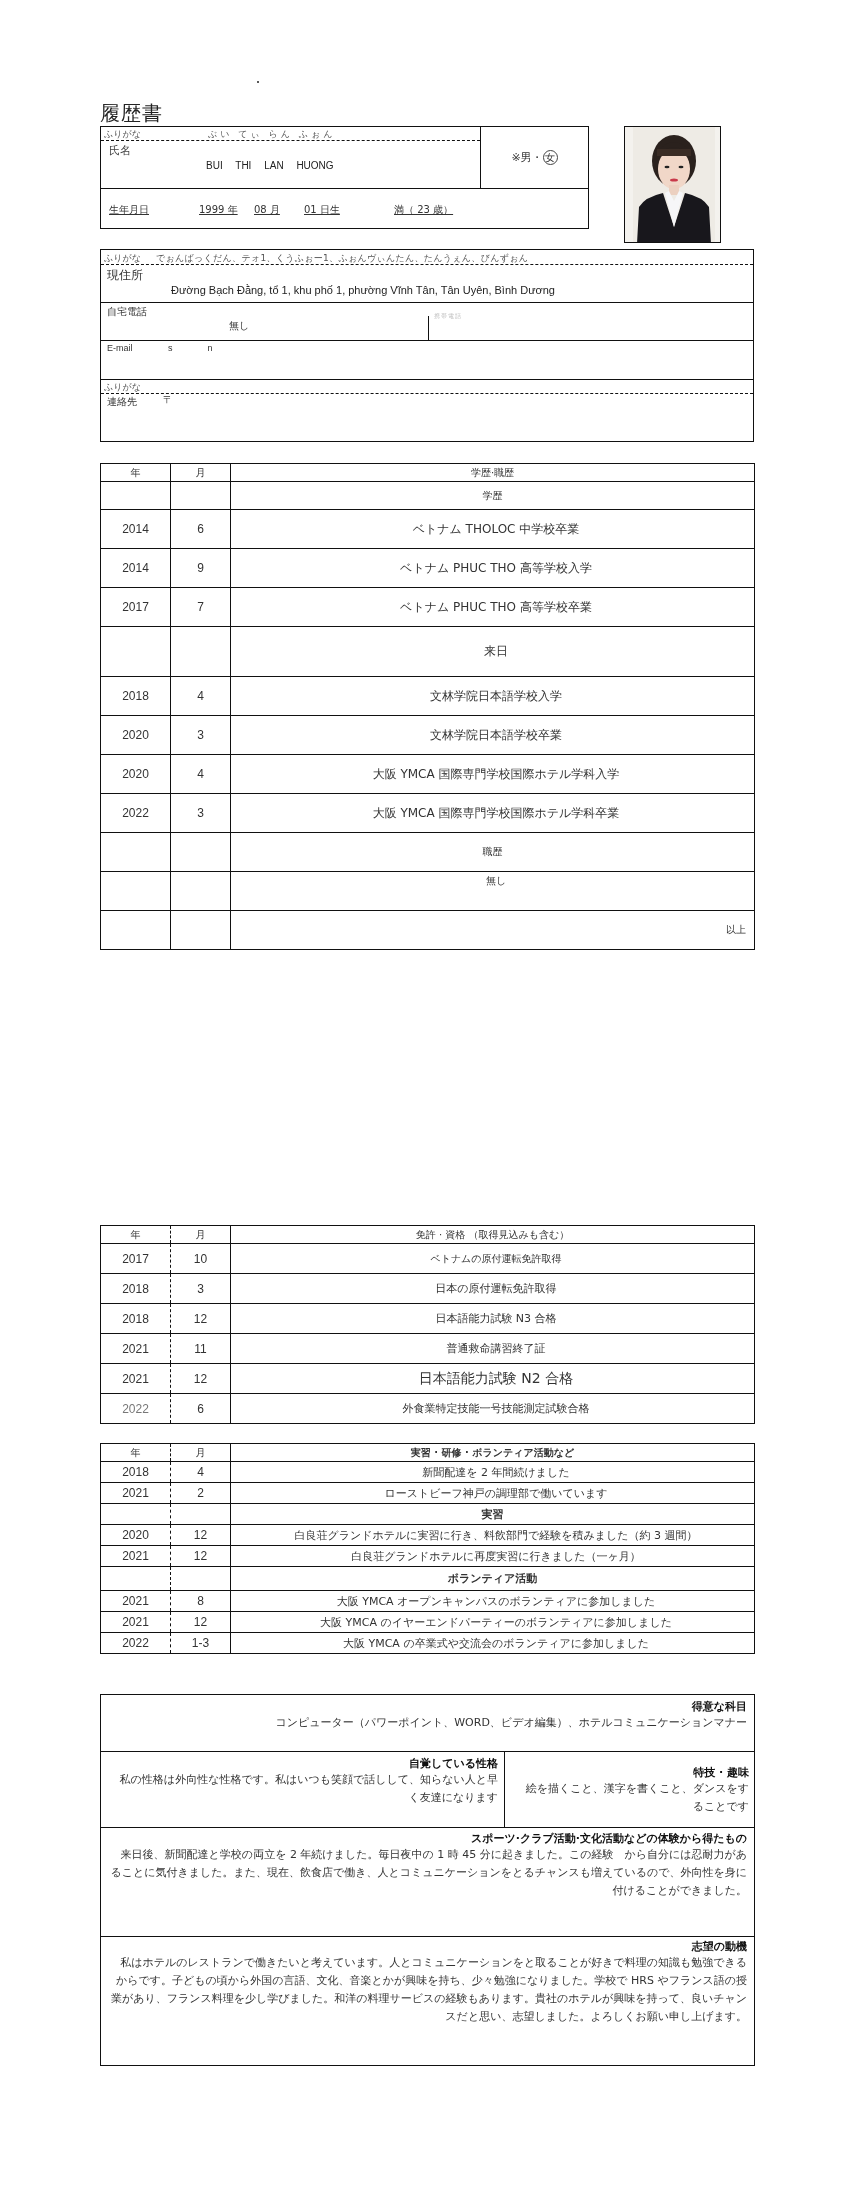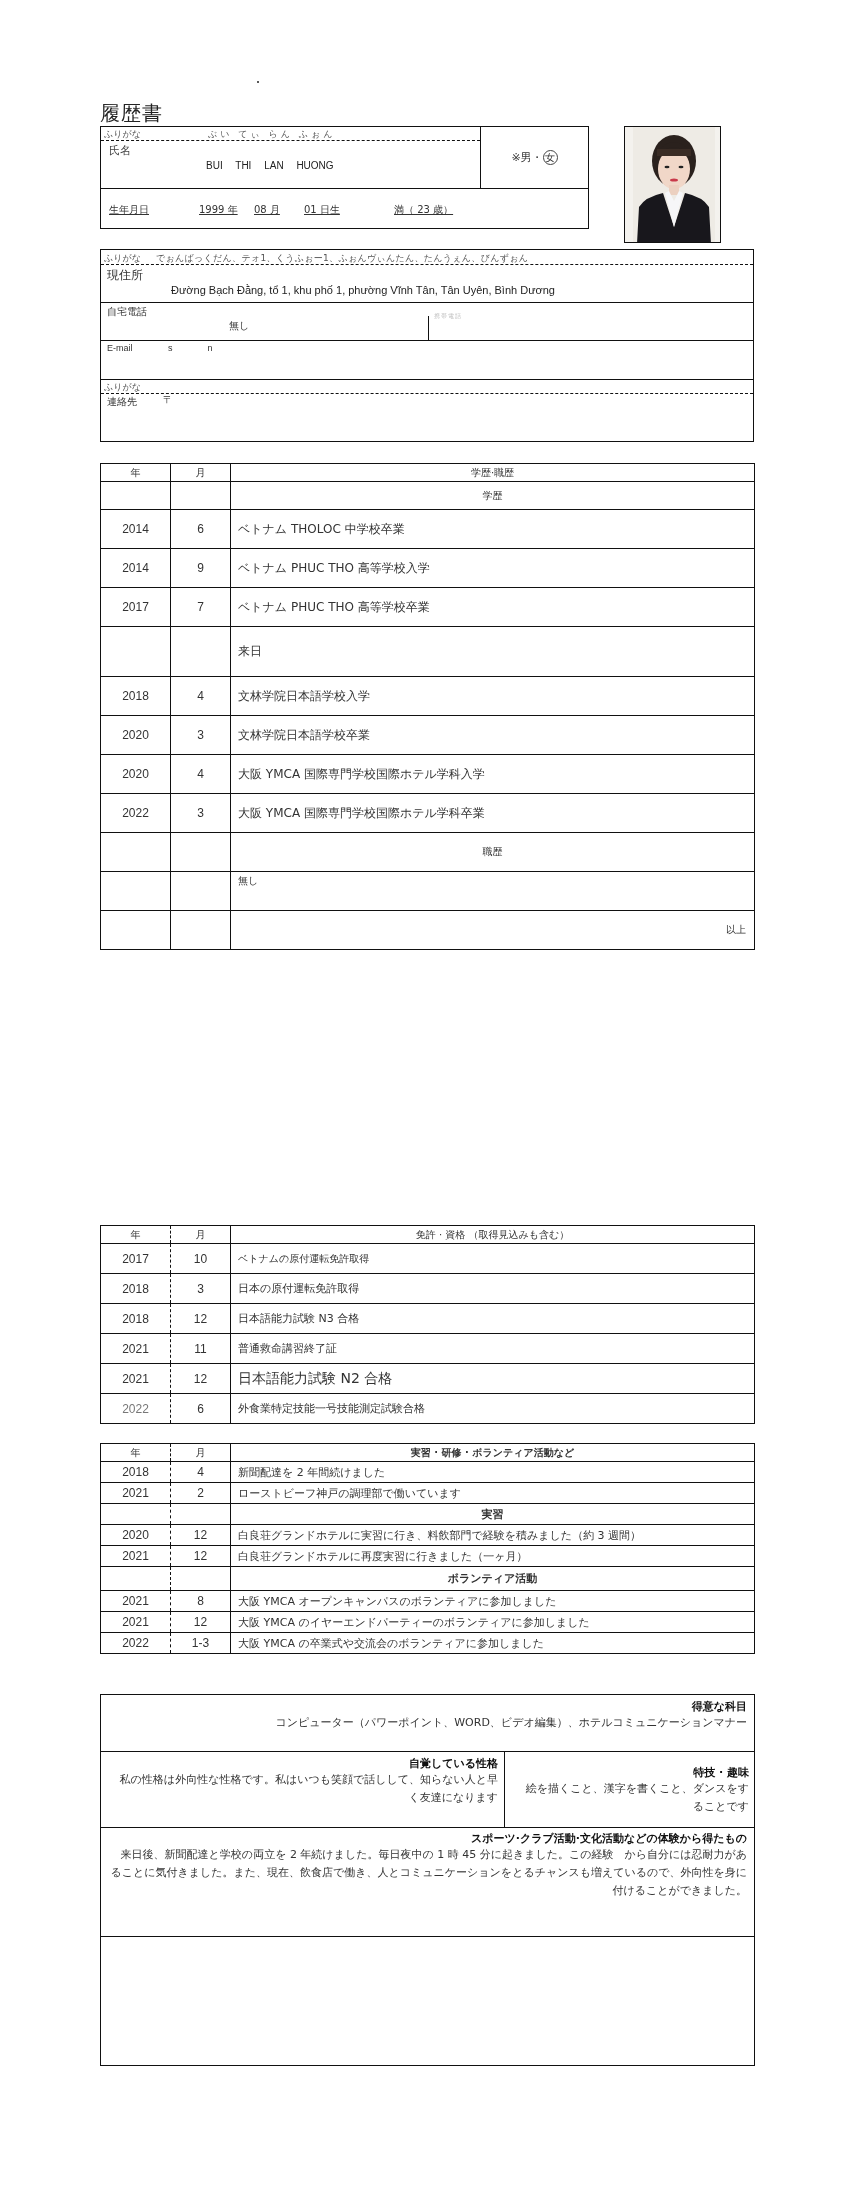--- a/index.html
+++ b/index.html
@@ -28,21 +28,21 @@
   
   .addr-box { left: 100px; top: 249px; width: 654px; height: 193px; border: 1.5px solid #111; }
   .addr-box .row { position: absolute; left: 0; width: 100%; }
   .small-label { font-size: 9px; color: #555; }
   .lbl { font-size: 10px; color: #333; }
 
   
   table.grid { position: absolute; border-collapse: collapse; table-layout: fixed; }
   table.grid td { border: 1.2px solid #111; font-size: 12px; color: #333; vertical-align: middle; }
   table.grid td.c { text-align: center; }
-  table.grid td.l { padding-left: 7px; }
+  table.grid td.l { padding-left: 7px; text-align: center; }
   table.grid td.dotR { border-right: 1.2px dashed #111; }
   table.grid td.dotL { border-left: 1.2px dashed #111; }
   .yr { font-family: "Liberation Sans", sans-serif; }
   .hdr { font-size: 10px !important; }
   .bold { font-weight: bold; }
   .grey { color: #777 !important; }
 
   
   .sect { position: absolute; border: 1.5px solid #111; text-align: right; }
   .sect .ttl { font-size: 11px; font-weight: bold; color: #111; }
@@ -322,13 +322,17 @@
     <div class="txt" style="white-space:pre-wrap;">　絵を描くこと、漢字を書くこと、ダンスをすることです</div>
   </div>
   <div class="abs" style="left:0;right:0;top:132px;border-top:1.5px solid #111;"></div>
 
   <div class="abs" style="left:7px;top:136px;right:7px;">
     <div class="ttl">スポーツ·クラブ活動·文化活動などの体験から得たもの</div>
     <div class="txt" style="white-space:pre-wrap;">　来日後、新聞配達と学校の両立を 2 年続けました。毎日夜中の 1 時 45 分に起きました。この経験　から自分には忍耐力があることに気付きました。また、現在、飲食店で働き、人とコミュニケーションをとるチャンスも増えているので、外向性を身に付けることができました。</div>
   </div>
   <div class="abs" style="left:0;right:0;top:241px;border-top:1.5px solid #111;"></div>
 
+  <div class="abs" style="left:7px;top:244px;right:7px;">
+    <div class="ttl">志望の動機</div>
+    <div class="txt" style="white-space:pre-wrap;">　私はホテルのレストランで働きたいと考えています。人とコミュニケーションをと取ることが好きで料理の知識も勉強できるからです。子どもの頃から外国の言語、文化、音楽とかが興味を持ち、少々勉強になりました。学校で HRS やフランス語の授業があり、フランス料理を少し学びました。和洋の料理サービスの経験もあります。貴社のホテルが興味を持って、良いチャンスだと思い、志望しました。よろしくお願い申し上げます。</div>
+  </div>
 </div>
 
 </body></html>

